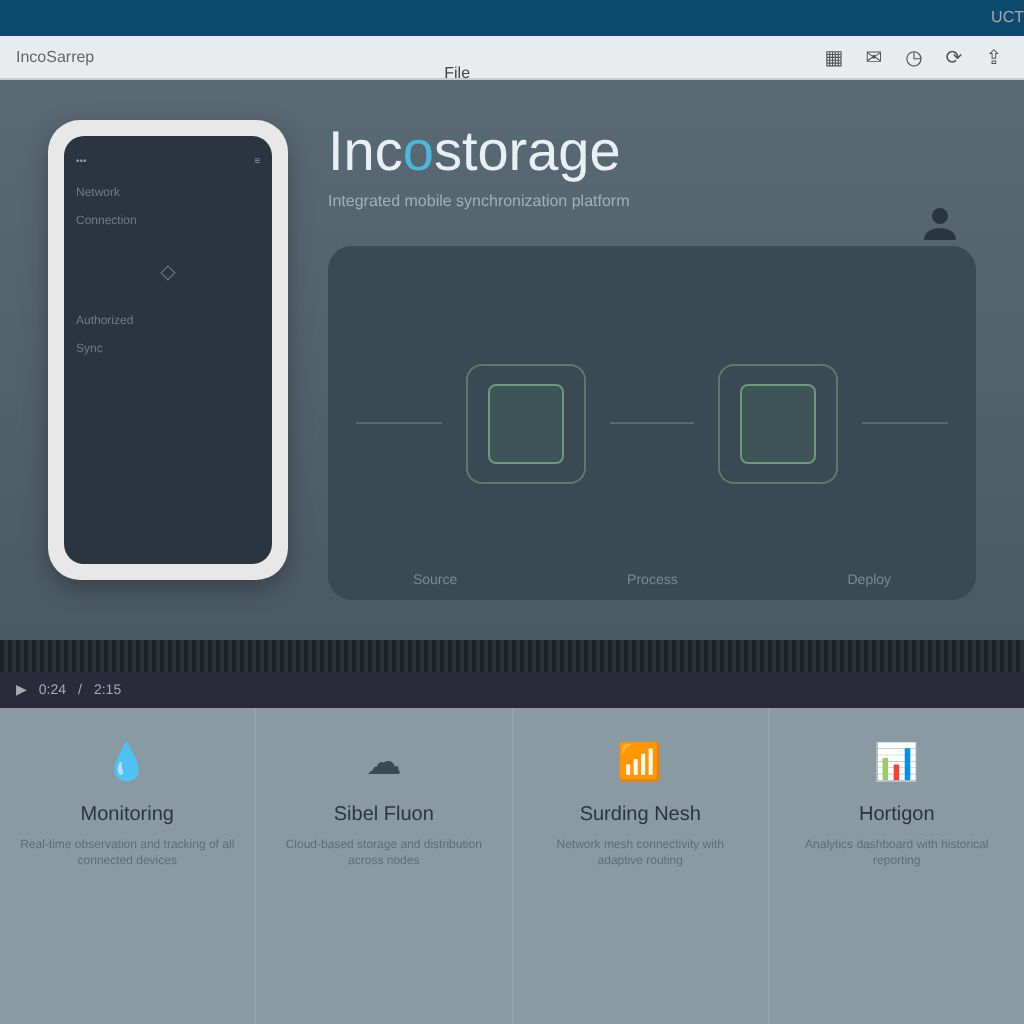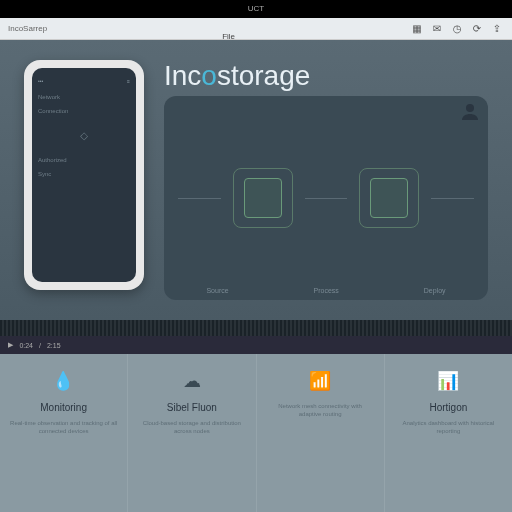--- a/index.html
+++ b/index.html
@@ -1,17 +1,17 @@
 <!DOCTYPE html>
 <html><head>
 <meta charset="utf-8">
 <style>
 * { margin: 0; padding: 0; box-sizing: border-box; font-family: -apple-system, Helvetica, Arial, sans-serif; }
 body { width: 512px; height: 512px; background: #1a2228; overflow: hidden; }
-.titlebar { height: 18px; background: #000000; color: #aaa; font-size: 8px; text-align: center; line-height: 18px; }
+.titlebar { height: 18px; background: #0c4a6e; color: #aaa; font-size: 8px; text-align: right; line-height: 18px; }
 .toolbar { height: 22px; background: #e8ecef; display: flex; align-items: center; padding: 0 8px; gap: 6px; border-bottom: 1px solid #ccc; }
 .toolbar-label { font-size: 8px; color: #666; }
 .toolbar-spacer { flex: 1; }
 .toolbar-tab { font-size: 8px; color: #444; padding: 2px 8px; margin-top: 16px; }
 .toolbar-icon { width: 14px; height: 14px; display: flex; align-items: center; justify-content: center; color: #555; font-size: 10px; }
 .hero { height: 280px; background: linear-gradient(180deg, #5a6a74 0%, #4a5a64 100%); padding: 20px 24px; display: flex; gap: 20px; position: relative; }
 .phone-mock { width: 120px; height: 230px; background: #e8e8e8; border-radius: 16px; padding: 8px; box-shadow: 0 4px 12px rgba(0,0,0,0.3); flex-shrink: 0; }
 .phone-screen { width: 100%; height: 100%; background: #2a3540; border-radius: 10px; padding: 10px 6px; display: flex; flex-direction: column; gap: 8px; }
 .phone-statusbar { height: 8px; display: flex; justify-content: space-between; font-size: 5px; color: #8a9aa4; }
 .phone-item { font-size: 6px; color: #8a9aa4; opacity: 0.7; }
@@ -65,20 +65,21 @@
       <div class="phone-item">Connection</div>
       <div class="phone-icon-center">◇</div>
       <div class="phone-item">Authorized</div>
       <div class="phone-item">Sync</div>
     </div>
   </div>
   <div class="hero-right">
     <div class="brand">
       <span>Inc</span><span class="accent">o</span><span>storage</span>
     </div>
+    <div class="tagline">Integrated mobile synchronization platform</div>
     <div class="diagram">
       <div class="line"></div>
       <div class="node">
           <div class="node-inner"></div>
         </div>
       <div class="line"></div>
       <div class="node">
           <div class="node-inner"></div>
         </div>
       <div class="line"></div>
@@ -112,20 +113,21 @@
     <div class="feature-title">Monitoring</div>
     <div class="feature-desc">Real-time observation and tracking of all connected devices</div>
   </div>
   <div class="feature-col">
     <div class="feature-icon">☁</div>
     <div class="feature-title">Sibel Fluon</div>
     <div class="feature-desc">Cloud-based storage and distribution across nodes</div>
   </div>
   <div class="feature-col">
     <div class="feature-icon">📶</div>
+    <div class="feature-title">Surding Nesh</div>
     <div class="feature-desc">Network mesh connectivity with adaptive routing</div>
   </div>
   <div class="feature-col">
     <div class="feature-icon">📊</div>
     <div class="feature-title">Hortigon</div>
     <div class="feature-desc">Analytics dashboard with historical reporting</div>
   </div>
 </div>
 
 </body></html>

